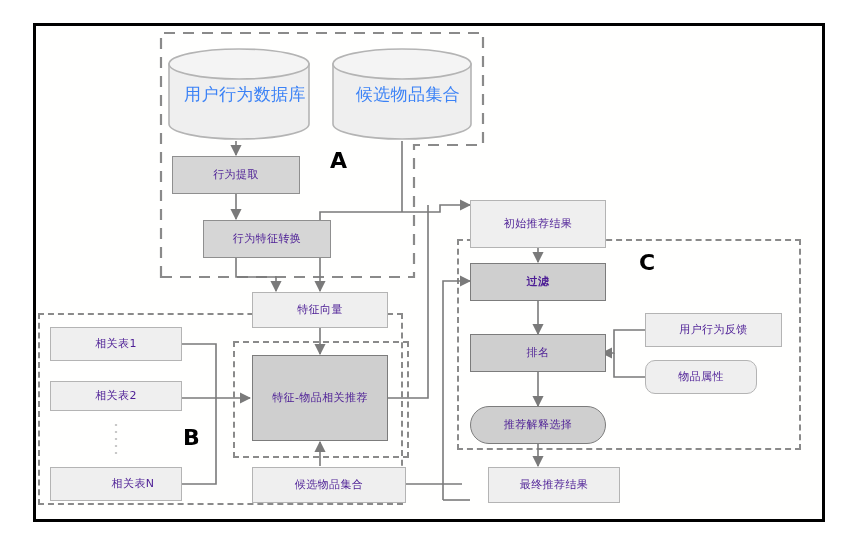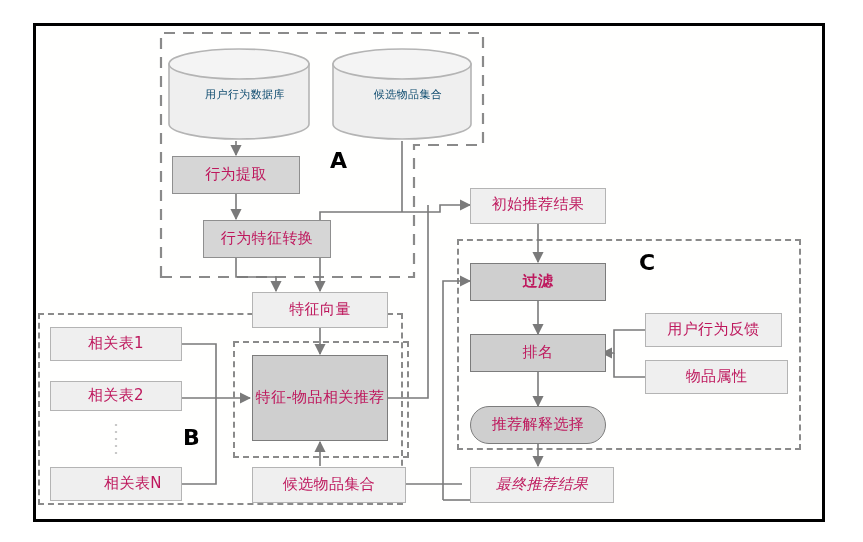--- a/index.html
+++ b/index.html
@@ -7,29 +7,29 @@
   #stage{position:relative;width:863px;height:542px;overflow:hidden;background:#fff;}
 
   
   .frame{position:absolute;left:33px;top:23px;width:792px;height:499px;border:3px solid #000;box-sizing:border-box;background:#fffffe;}
 
   
   svg.layer{position:absolute;left:0;top:0;width:863px;height:542px;overflow:visible;}
 
   
   .node{position:absolute;box-sizing:border-box;display:flex;align-items:center;justify-content:center;text-align:center;
-        font-size:15px;color:#be185d;line-height:1.28;letter-spacing:.4px;}
+        font-size:11px;color:#4c1d95;line-height:1.28;letter-spacing:.4px;}
   .node.light{background:#efefef;border:1.6px solid #b4b4b4;}
   .node.mid{background:#d6d6d6;border:1.6px solid #8f8f8f;}
   .node.dark{background:#cfcfcf;border:1.8px solid #7c7c7c;}
 
   
   .cyl{position:absolute;}
   .cyl .cyl-label{position:absolute;left:0;right:0;top:50%;transform:translateY(-50%);
-       text-align:center;font-size:11px;color:#0c4a6e;letter-spacing:.4px;z-index:3;margin-left:12px;}
+       text-align:center;font-size:17px;color:#3b82f6;letter-spacing:.4px;z-index:3;margin-left:12px;}
 
   
   .dash{position:absolute;box-sizing:border-box;border:2.2px dashed #8a8a8a;background:transparent;}
   .dash-label{position:absolute;font-weight:bold;font-size:22px;color:#000;font-family:"DejaVu Sans","Liberation Sans",sans-serif;}
 </style>
 </head>
 <body>
 
 <div id="stage">
 
@@ -130,27 +130,27 @@
     <line x1="116" y1="424" x2="116" y2="458" stroke="#c8c8c8" stroke-width="2.2" stroke-dasharray="2,5"></line>
   </svg>
 
   <div class="node dark" style="left:252px;top:355px;width:136px;height:86px;flex-direction:row;">
     <span>特征-物品</span>
     <span>相关推荐</span>
   </div>
 
   <div class="node light" style="left:252px;top:467px;width:154px;height:36px;">候选物品集合</div>
 
-  <div class="node light" style="left:470px;top:188px;width:136px;height:36px;font-family:Liberation Mono, monospace;">初始推荐结果</div>
+  <div class="node light" style="left:470px;top:200px;width:136px;height:48px;font-family:Liberation Mono, monospace;">初始推荐结果</div>
 
   <div class="node dark" style="left:470px;top:263px;width:136px;height:38px;font-weight:bold;">过滤</div>
 
   <div class="node dark" style="left:470px;top:334px;width:136px;height:38px;">排名</div>
 
   <div class="node dark" style="left:470px;top:406px;width:136px;height:38px;border-radius:19px;">推荐解释选择</div>
 
-  <div class="node light" style="left:470px;top:467px;width:144px;height:36px;font-style:italic;">最终推荐结果</div>
+  <div class="node light" style="left:488px;top:467px;width:132px;height:36px;">最终推荐结果</div>
 
   <div class="node light" style="left:645px;top:313px;width:137px;height:34px;">用户行为反馈</div>
 
-  <div class="node light" style="left:645px;top:360px;width:143px;height:34px;">物品属性</div>
+  <div class="node light" style="left:645px;top:360px;width:112px;height:34px;border-radius:10px;">物品属性</div>
 
 </div>
 
 </body></html>

